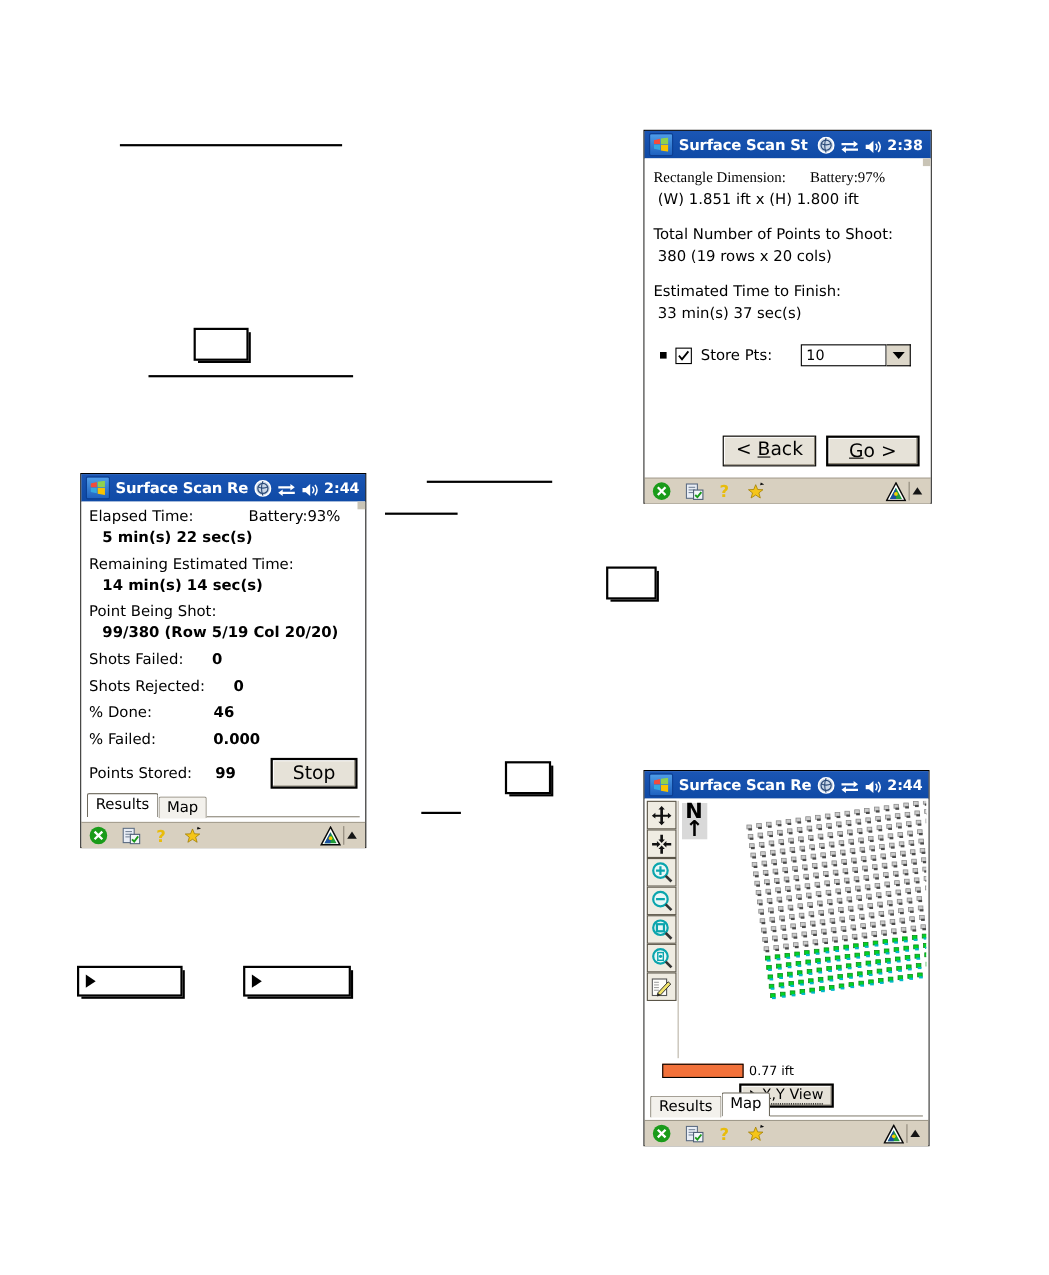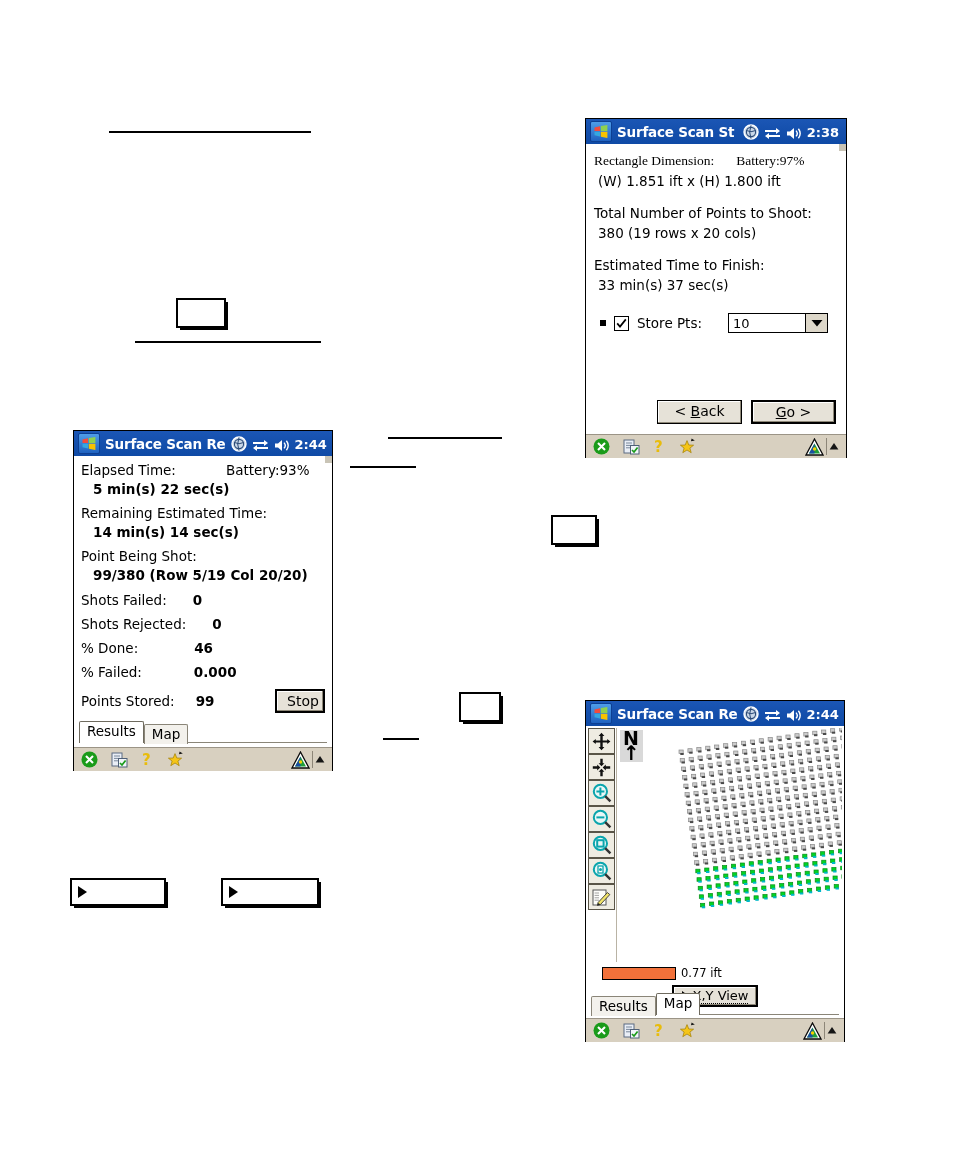--- a/index.html
+++ b/index.html
@@ -47,21 +47,21 @@
   .tb-right{margin-left:auto;display:flex;align-items:center;gap:2px;}
   .tb-sep{width:1px;height:17px;background:#8d8678;}
 
   
   .lbl{font-size:13.5px;color:#000;white-space:nowrap;}
   .val{font-size:13.5px;font-weight:bold;color:#000;white-space:nowrap;}
   .row{display:flex;align-items:baseline;}
 
   
   .btn{
-    background:#e6e2d8;border:1px solid #000;font-size:14px;
+    background:#e6e2d8;border:1px solid #000;font-size:17px;
     padding:2px 10px;box-sizing:border-box;color:#000;
     box-shadow:inset -1px -1px 0 #8e8878, inset 1px 1px 0 #fff;
     text-align:center;white-space:nowrap;
   }
   .btn.def{border:2px solid #000;}
   .btn u{text-decoration:underline;}
 
   
   .tabs{display:flex;align-items:flex-end;height:22px;}
   .tab{
@@ -288,21 +288,21 @@
         <span class="lbl">% Done:</span>
         <span class="val" style="margin-left:56px;">46</span>
       </div>
       <div class="row" style="margin-top:8px;">
         <span class="lbl">% Failed:</span>
         <span class="val" style="margin-left:52px;">0.000</span>
       </div>
       <div class="row" style="margin-top:9px;align-items:center;">
         <span class="lbl">Points Stored:</span>
         <span class="val" style="margin-left:21px;">99</span>
-        <span class="btn def" style="margin-left:auto;width:50px;">Stop</span>
+        <span class="btn def" style="margin-left:auto;width:79px;">Stop</span>
       </div>
 
       <div class="tabs" style="position:absolute;left:5px;right:5px;bottom:4px;">
         <span class="tab active">Results</span>
         <span class="tab">Map</span>
         <span class="tabs-rail"></span>
       </div>
     </div>
 
     <div class="pda-taskbar">

